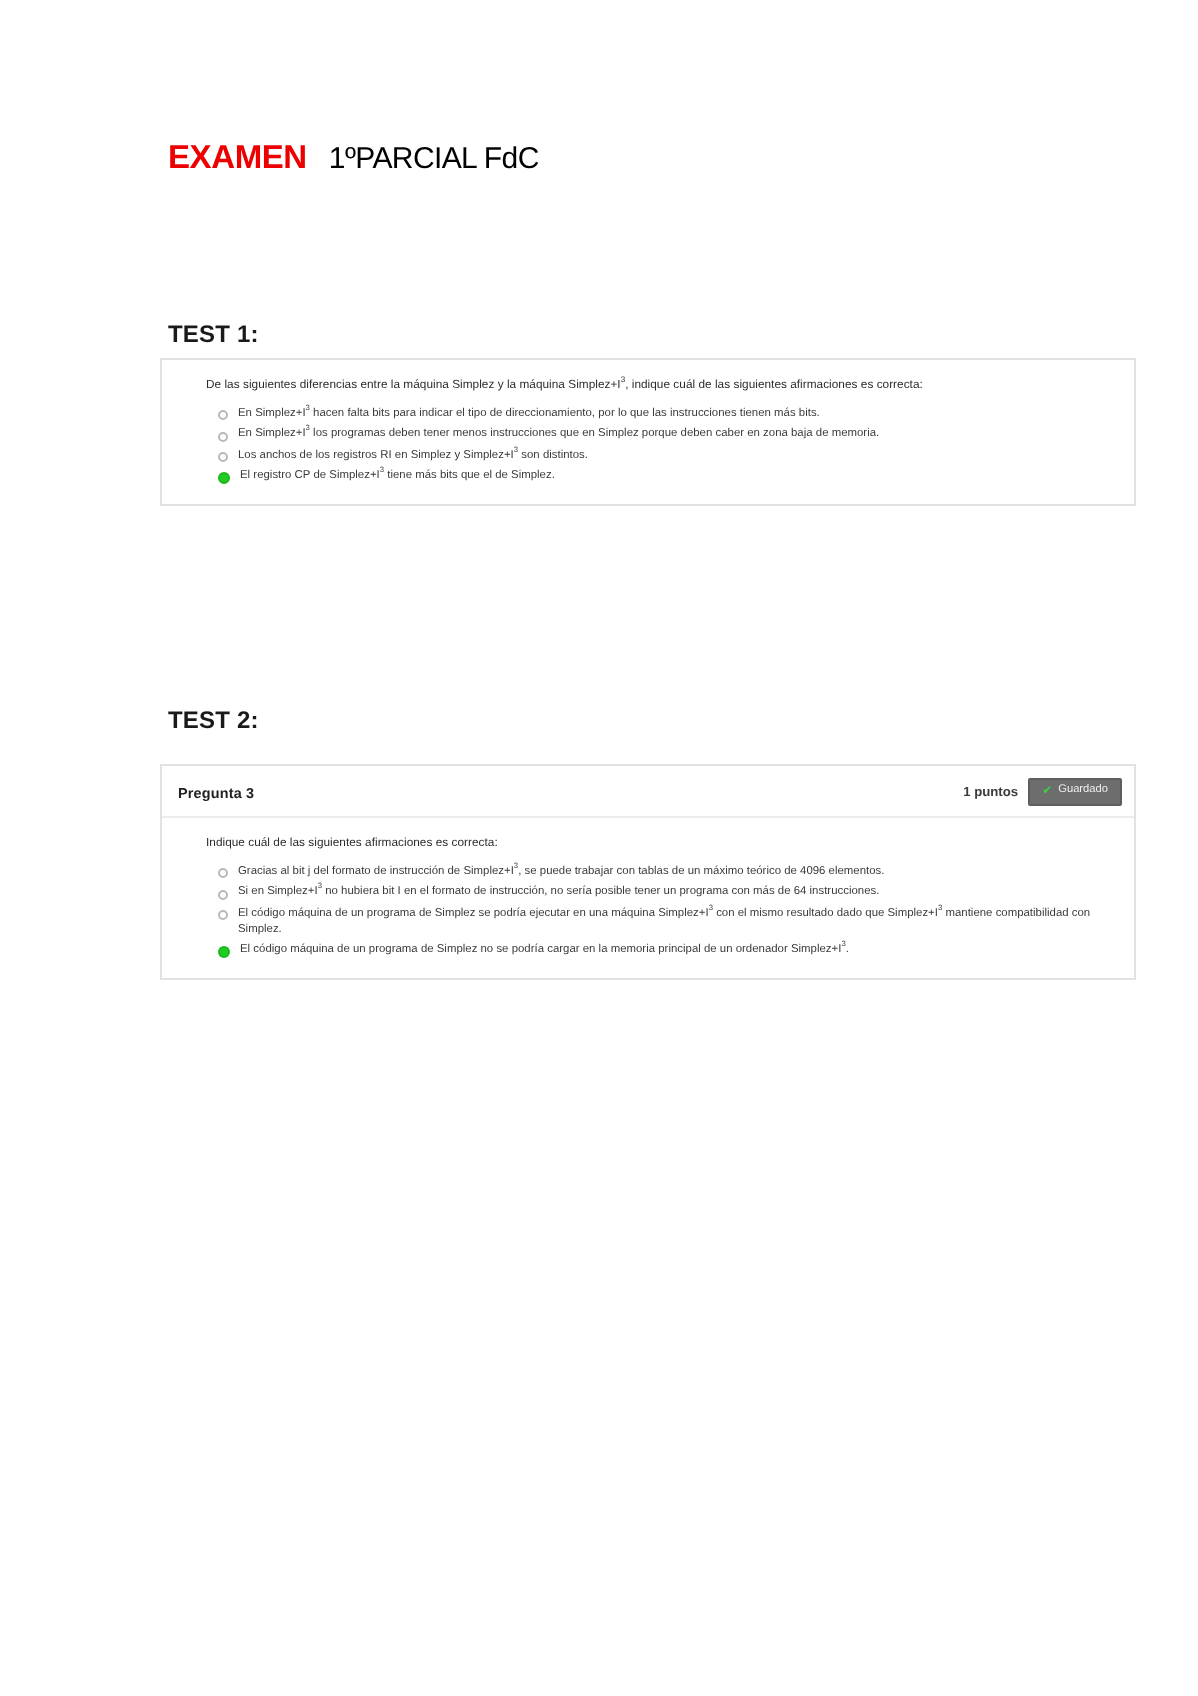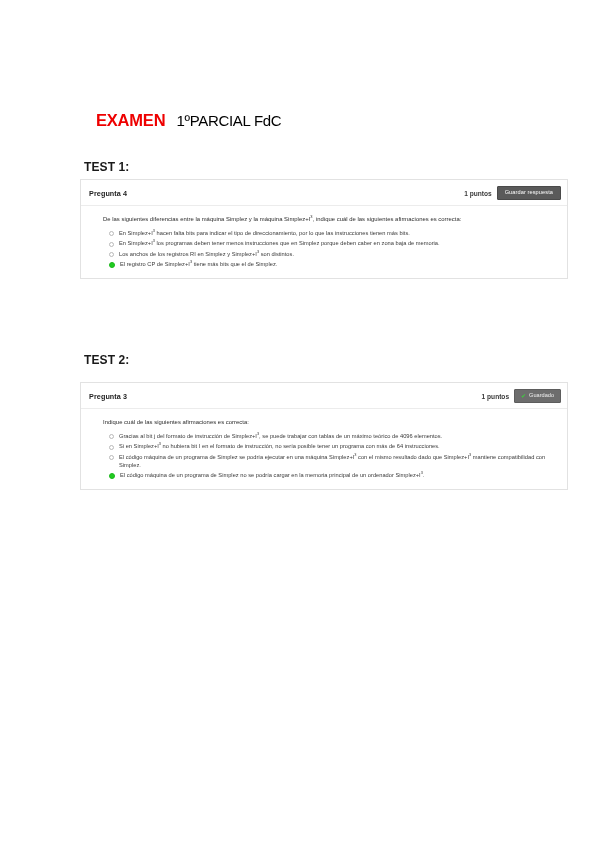--- a/index.html
+++ b/index.html
@@ -18,24 +18,23 @@
   }
   .page {
     position: absolute;
     inset: 0;
     background: #ffffff;
   }
 
   
   .doc-header {
     position: absolute;
-    left: 96px;
+    left: 84px;
     top: 70px;
     width: 470px;
-    margin-top: 41px;
   }
   .title-line {
     display: flex;
     align-items: baseline;
     gap: 11px;
     white-space: nowrap;
   }
   .title-red {
     color: #ee0000;
     font-weight: bold;
@@ -193,27 +192,20 @@
   <div class="doc-header">
     <div class="title-line">
       <span class="title-red">EXAMEN</span>
       <span class="title-black">1ºPARCIAL FdC</span>
     </div>
   </div>
 
   <div class="section-label" id="section-label-1">TEST 1:</div>
 
   <div class="qcard" id="qcard-1">
-    <div class="qcard-head">
-      <span class="qcard-title">Pregunta 4</span>
-      <div class="qcard-head-right">
-        <span class="points">1 puntos</span>
-        <span class="save-btn">Guardar respuesta</span>
-      </div>
-    </div>
     <div class="qcard-body">
       <div class="qtext">
         <span>De las siguientes diferencias entre la máquina Simplez y la máquina Simplez+I</span><sup>3</sup><span>, indique cuál de las siguientes afirmaciones es correcta:</span>
       </div>
       <div class="answers">
         <div class="answer">
           <span class="radio"></span>
           <span class="answer-text"><span>En Simplez+I</span><sup>3</sup><span> hacen falta bits para indicar el tipo de direccionamiento, por lo que las instrucciones tienen más bits.</span></span>
         </div>
         <div class="answer">

